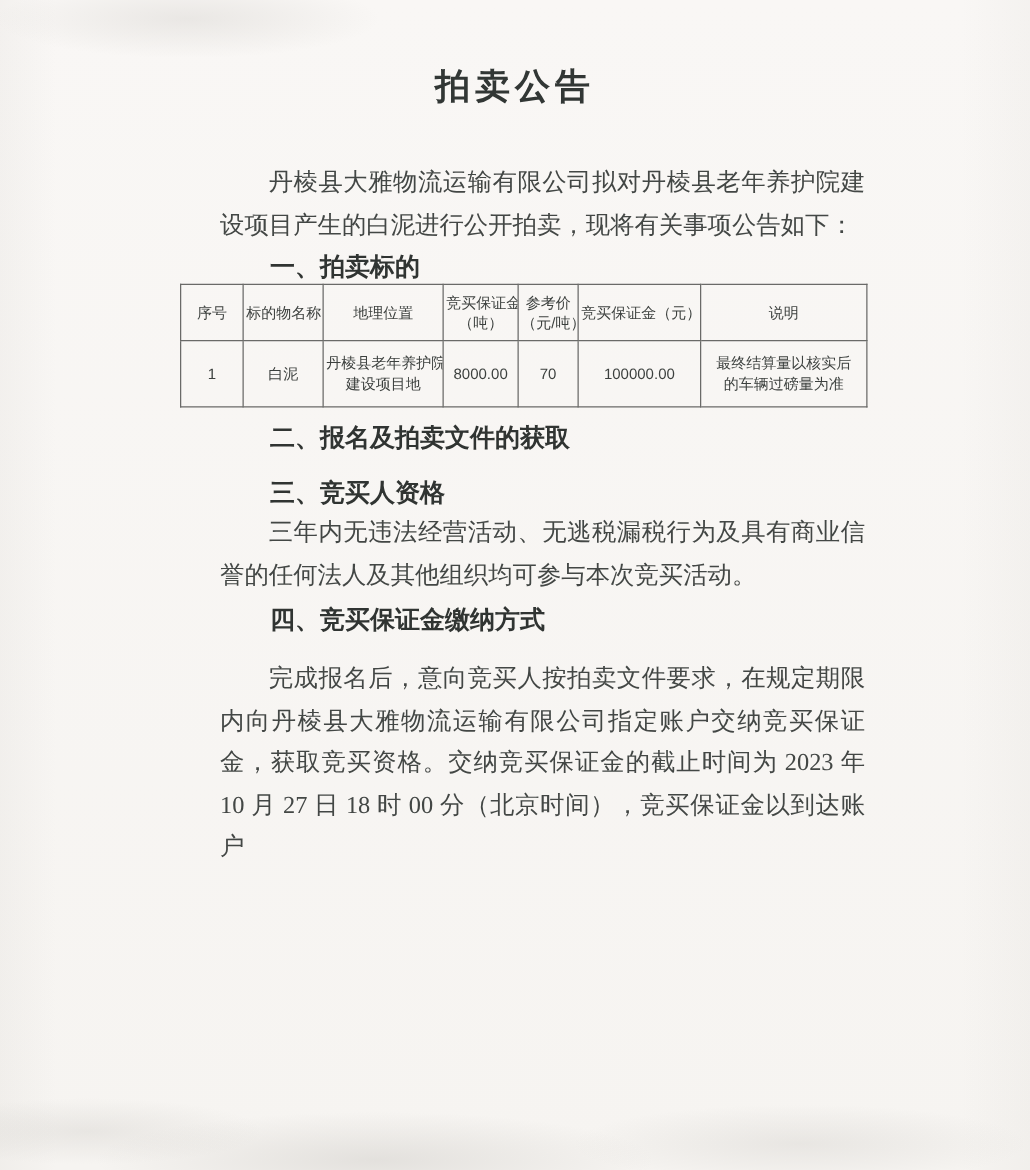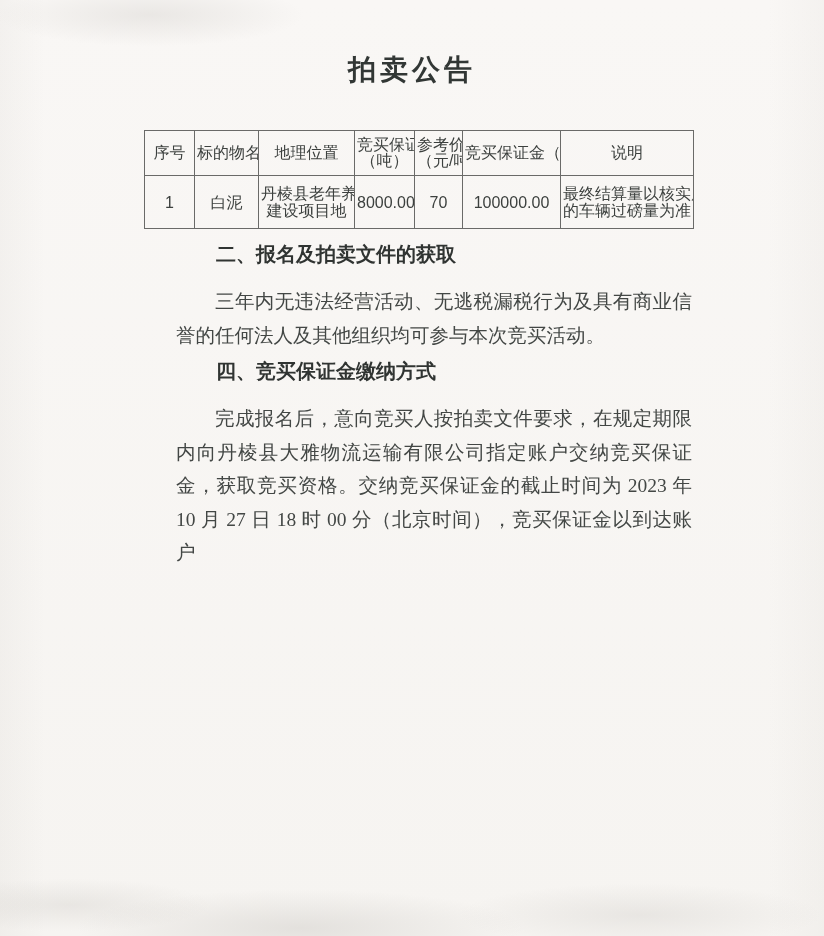--- a/index.html
+++ b/index.html
@@ -55,21 +55,21 @@
   .heading.h1 { margin-top: 4px; }
   .heading.h2 { margin-top: 12px; margin-bottom: 18px; }
   .heading.h3 { margin-top: 6px; margin-bottom: 2px; }
   .heading.h4 { margin-top: 6px; margin-bottom: 18px; }
   table.auction {
     border-collapse: collapse;
     table-layout: fixed;
     margin-left: -32px;
     width: 549px;
     font-family: "Liberation Sans", "DejaVu Sans", sans-serif;
-    font-size: 16px;
+    font-size: 12px;
     color: #3c403e;
     text-align: center;
   }
   table.auction th, table.auction td {
     border: 1px solid #6a6a68;
     padding: 6px 2px;
     white-space: pre;
     font-weight: normal;
     line-height: 16px;
     vertical-align: middle;
@@ -86,21 +86,23 @@
 </style>
 </head>
 <body>
 
 <div class="page">
 
   <h1 class="doc-title">拍卖公告</h1>
 
   <div class="content">
 
+    <p class="para">丹棱县大雅物流运输有限公司拟对丹棱县老年养护院建设项目产生的白泥进行公开拍卖，现将有关事项公告如下：</p>
 
+    <h2 class="heading h1">一、拍卖标的</h2>
 
     <table class="auction">
       <colgroup>
         <col class="col-seq">
           <col class="col-name">
           <col class="col-loc">
           <col class="col-qty">
         <col class="col-price">
           <col class="col-dep">
           <col class="col-note">
@@ -128,19 +130,20 @@
           <td>70</td>
           <td>100000.00</td>
           <td>最终结算量以核实后
 的车辆过磅量为准</td>
         </tr>
       </tbody>
     </table>
 
     <h2 class="heading h2">二、报名及拍卖文件的获取</h2>
 
+    <h2 class="heading h3">三、竞买人资格</h2>
     <p class="para">三年内无违法经营活动、无逃税漏税行为及具有商业信誉的任何法人及其他组织均可参与本次竞买活动。</p>
 
     <h2 class="heading h4">四、竞买保证金缴纳方式</h2>
     <p class="para">完成报名后，意向竞买人按拍卖文件要求，在规定期限内向丹棱县大雅物流运输有限公司指定账户交纳竞买保证金，获取竞买资格。交纳竞买保证金的截止时间为 2023 年 10 月 27 日 18 时 00 分（北京时间），竞买保证金以到达账户</p>
 
   </div>
 </div>
 
 </body></html>

